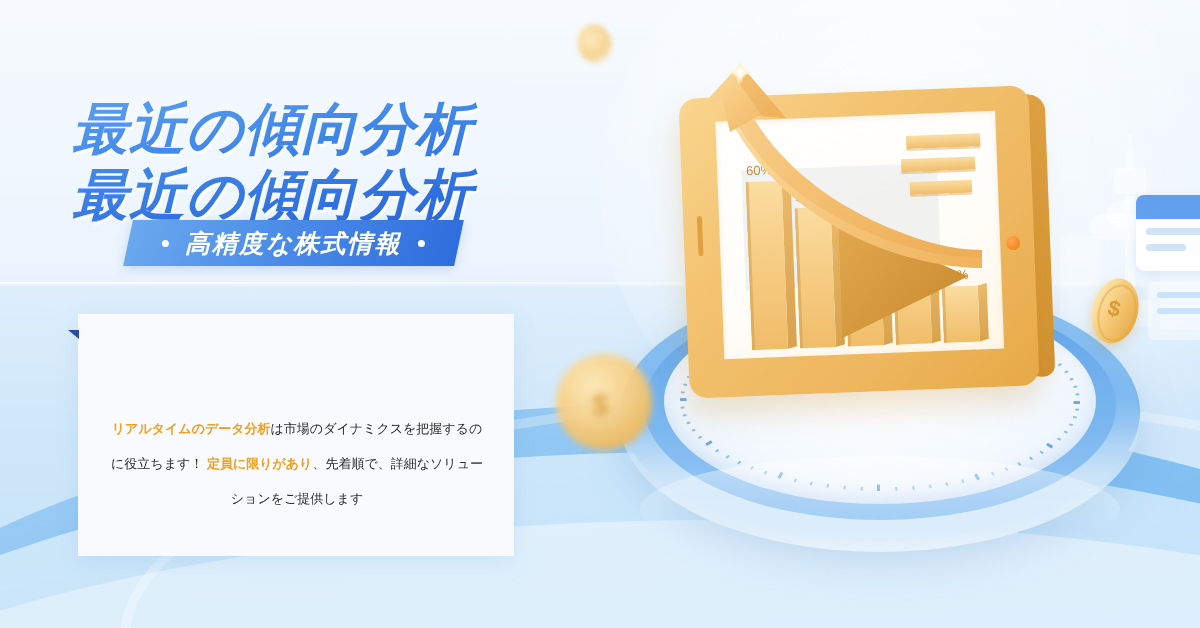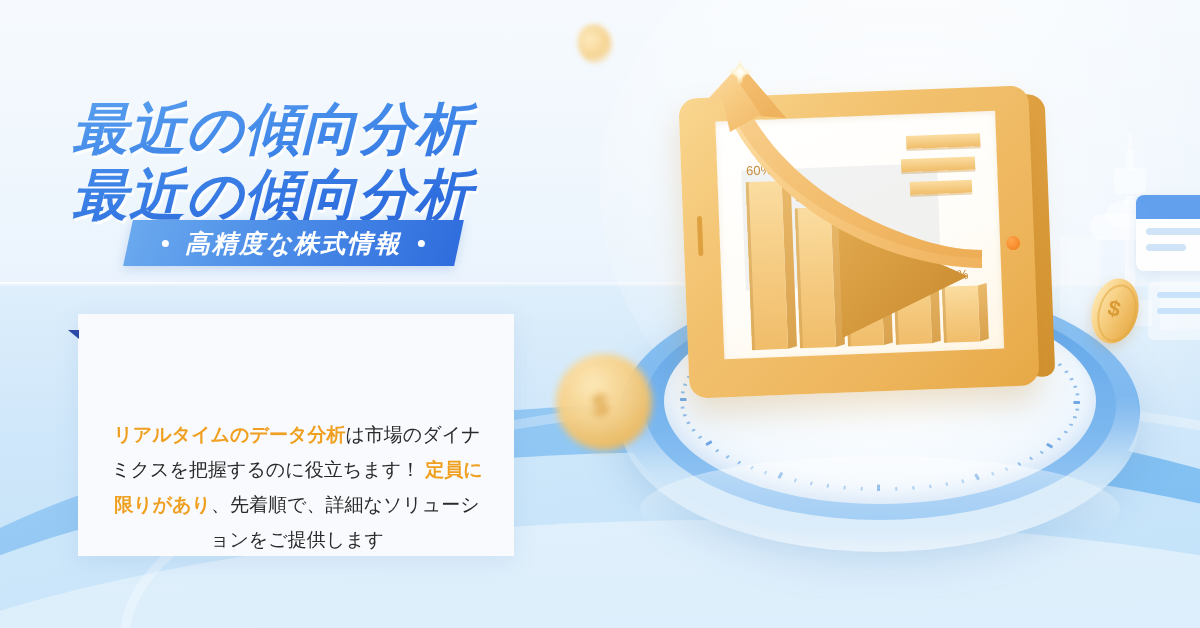--- a/index.html
+++ b/index.html
@@ -131,21 +131,21 @@
   }
   .banner-fold{
     position:absolute;left:68px;top:330px;width:11px;height:9px;
     background:#2c49a8;clip-path:polygon(0 0,100% 100%,100% 0);
   }
   .banner-text{
     color:#ffffff;font-size:24px;font-weight:700;letter-spacing:3px;white-space:nowrap;
   }
   .card-body{
     position:absolute;left:106px;top:398px;width:382px;
-    font-size:19px;line-height:35px;color:#2a2a2a;text-align:center;
+    font-size:13px;line-height:35px;color:#2a2a2a;text-align:center;
     font-weight:500;
   }
   .hl{color:#f0a021;font-weight:700;}
 
   
   .illus{position:absolute;left:540px;top:20px;width:660px;height:600px;}
 
   
   .dial-outer{
     position:absolute;left:80px;top:262px;width:520px;height:260px;border-radius:50%;

